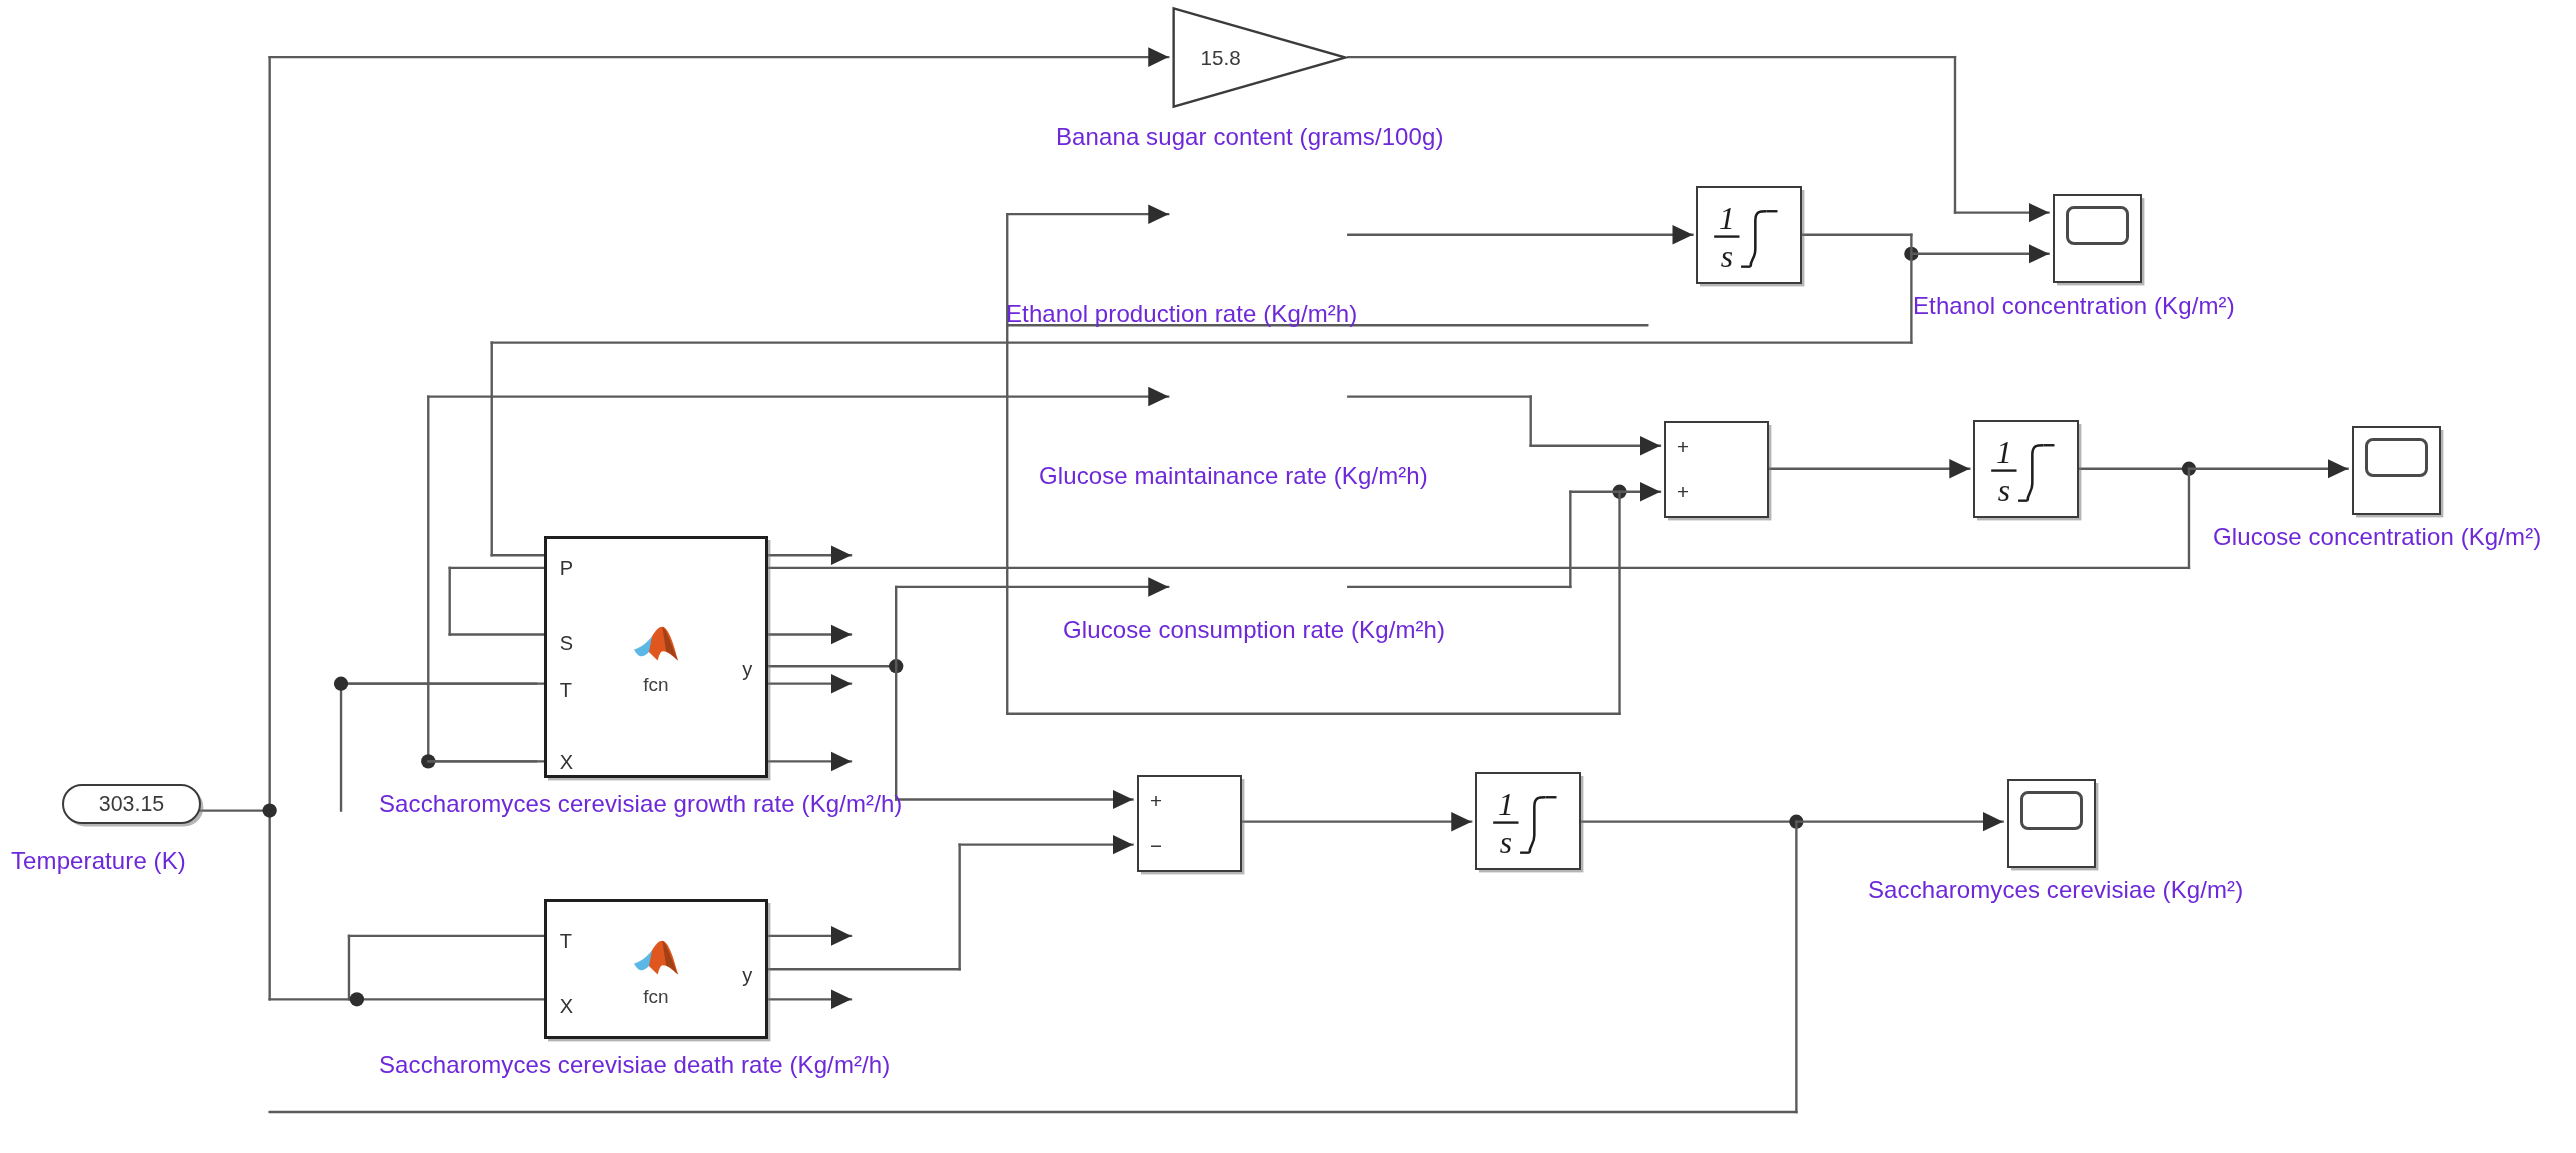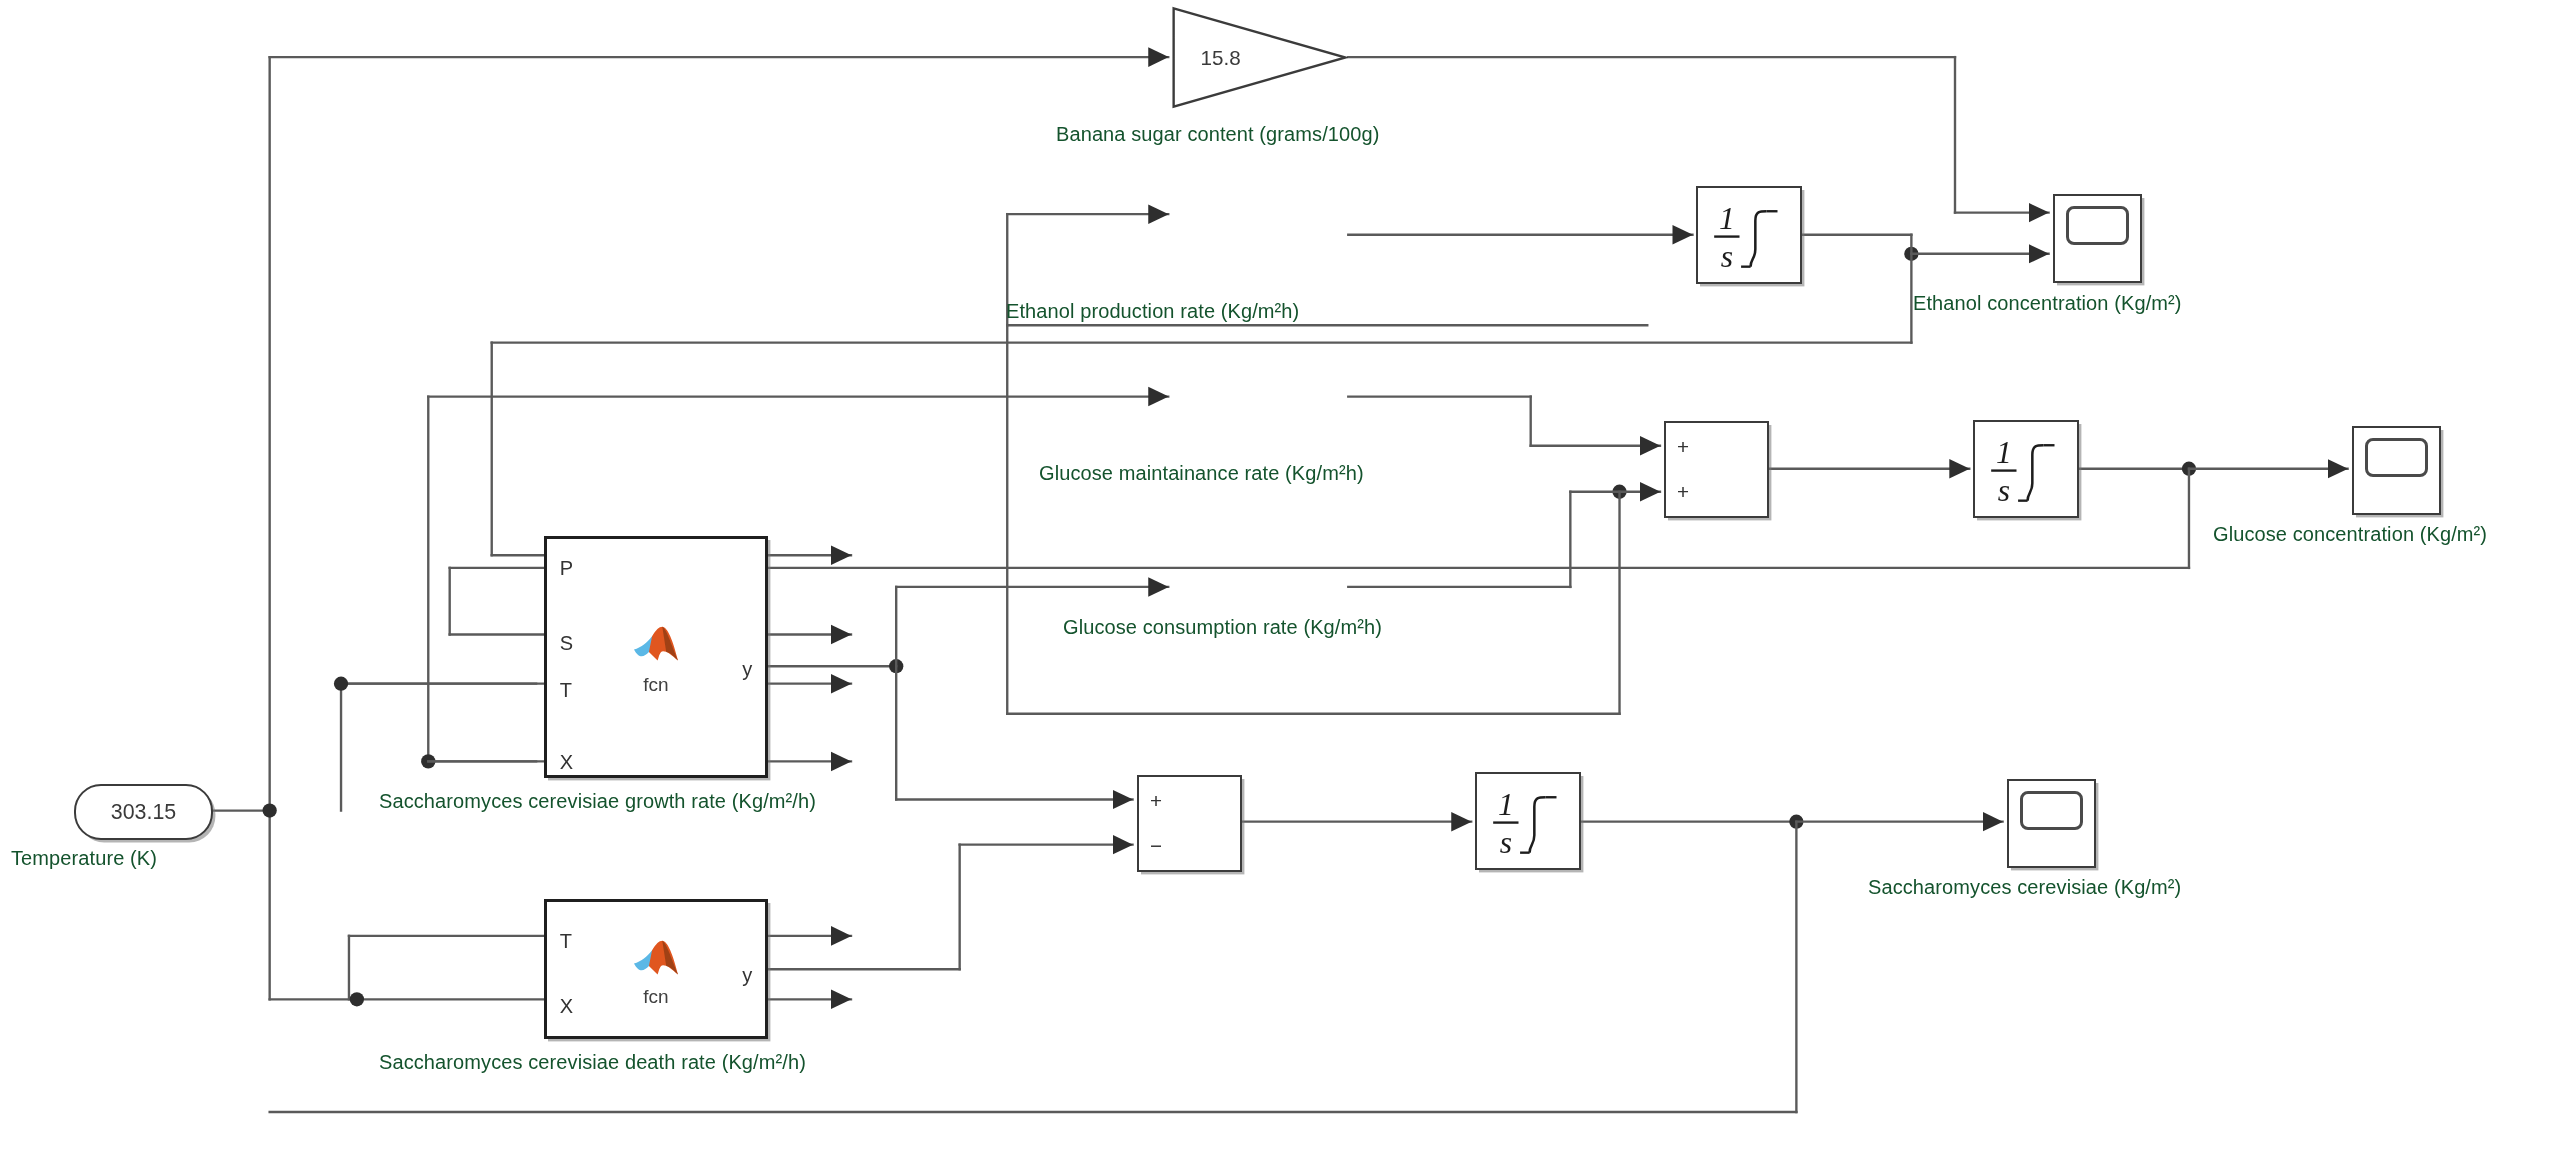--- a/index.html
+++ b/index.html
@@ -28,22 +28,22 @@
   
   .blk {
     position: absolute;
     box-sizing: border-box;
     background: #ffffff;
     border: 2.4px solid #3b3b3b;
     box-shadow: 3.2px 3.2px 0 -0.8px rgba(120,120,120,0.55);
   }
   .blk-label {
     position: absolute;
-    font-size: 20px;
-    color: #14532d;
+    font-size: 24px;
+    color: #6d28d9;
     white-space: nowrap;
     letter-spacing: 0.1px;
   }
 
   
   .const {
     display: flex;
     align-items: center;
     justify-content: center;
     font-size: 21.4px;
@@ -226,21 +226,21 @@
       <path d="M 540,960 H 1073" marker-end="url(#ah)"></path>
 
       <path d="M 450,1260 H 1073" marker-end="url(#ah)"></path>
       <circle cx="450" cy="1260" r="9" fill="#2e2e2e" stroke="none"></circle>
 
       <circle cx="340" cy="1022" r="9" fill="#2e2e2e" stroke="none"></circle>
       <circle cx="430" cy="862" r="9" fill="#2e2e2e" stroke="none"></circle>
     </g>
   </svg>
 
-  <div class="blk const" style="left:74px; top:784px; width:139px; height:56px;border-radius:27px;">
+  <div class="blk const" style="left:62px; top:784px; width:139px; height:40px;border-radius:27px;">
     <span>303.15</span>
   </div>
   <div class="blk-label" style="left:11px; top:847px;">Temperature (K)</div>
 
   <div class="gain" style="left:1172px; top:6.3px; width:176px; height:103px;">
     <svg width="176" height="103" viewBox="0 0 222 130">
       <polygon points="2,3 219,65 2,127" fill="#ffffff" stroke="#3b3b3b" stroke-width="3"></polygon>
     </svg>
     <span class="gtext" style="left:28.6px; top:40px;">15.8</span>
   </div>

